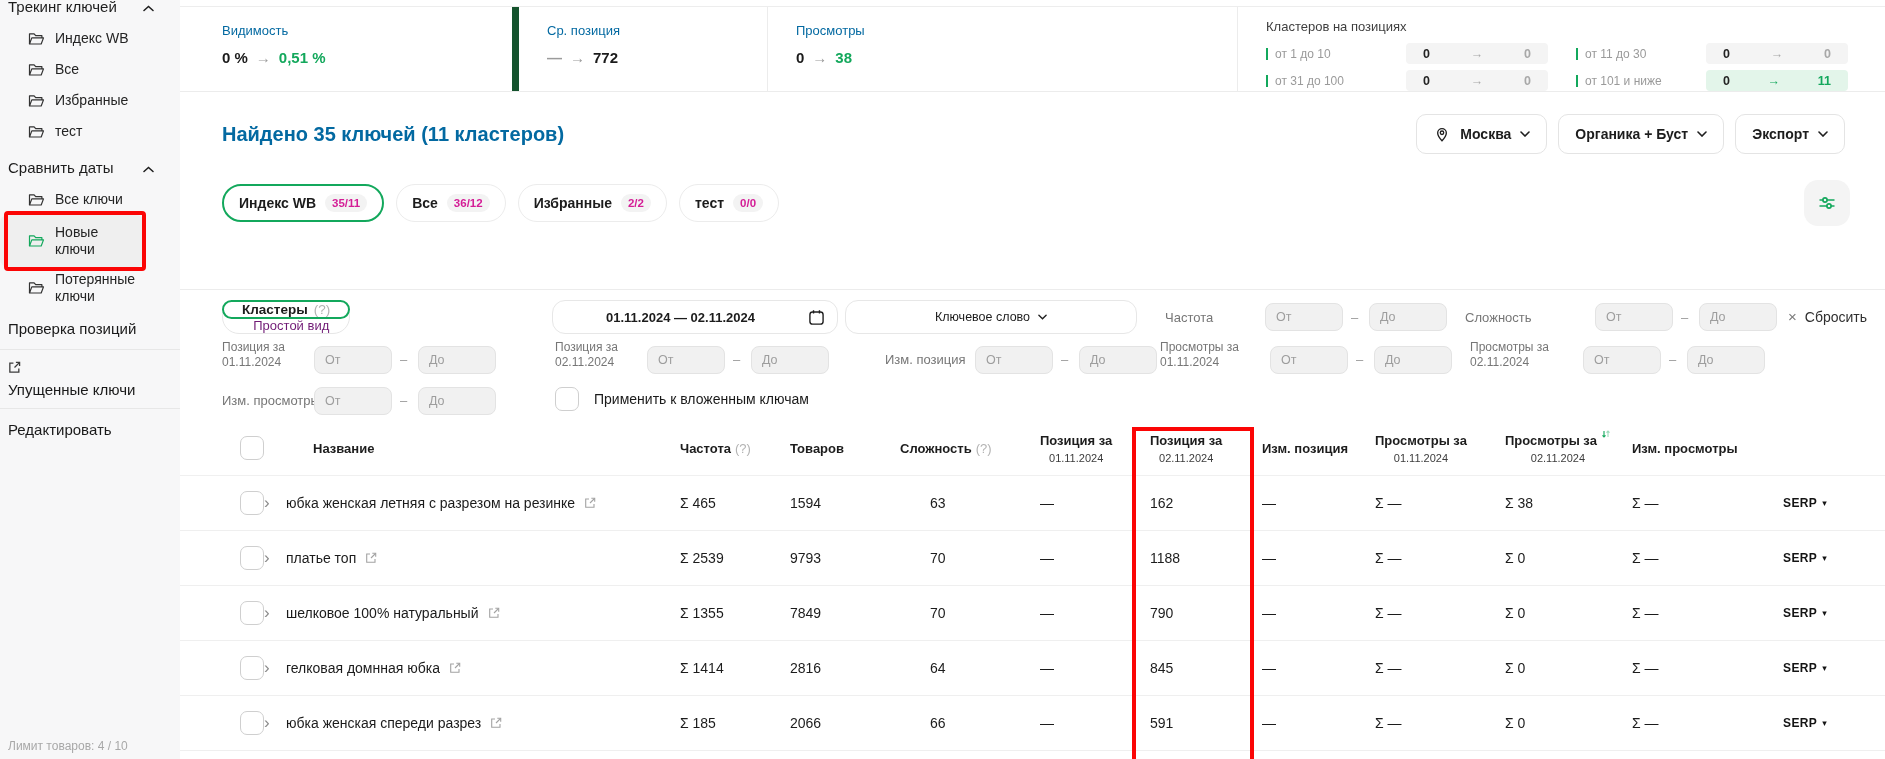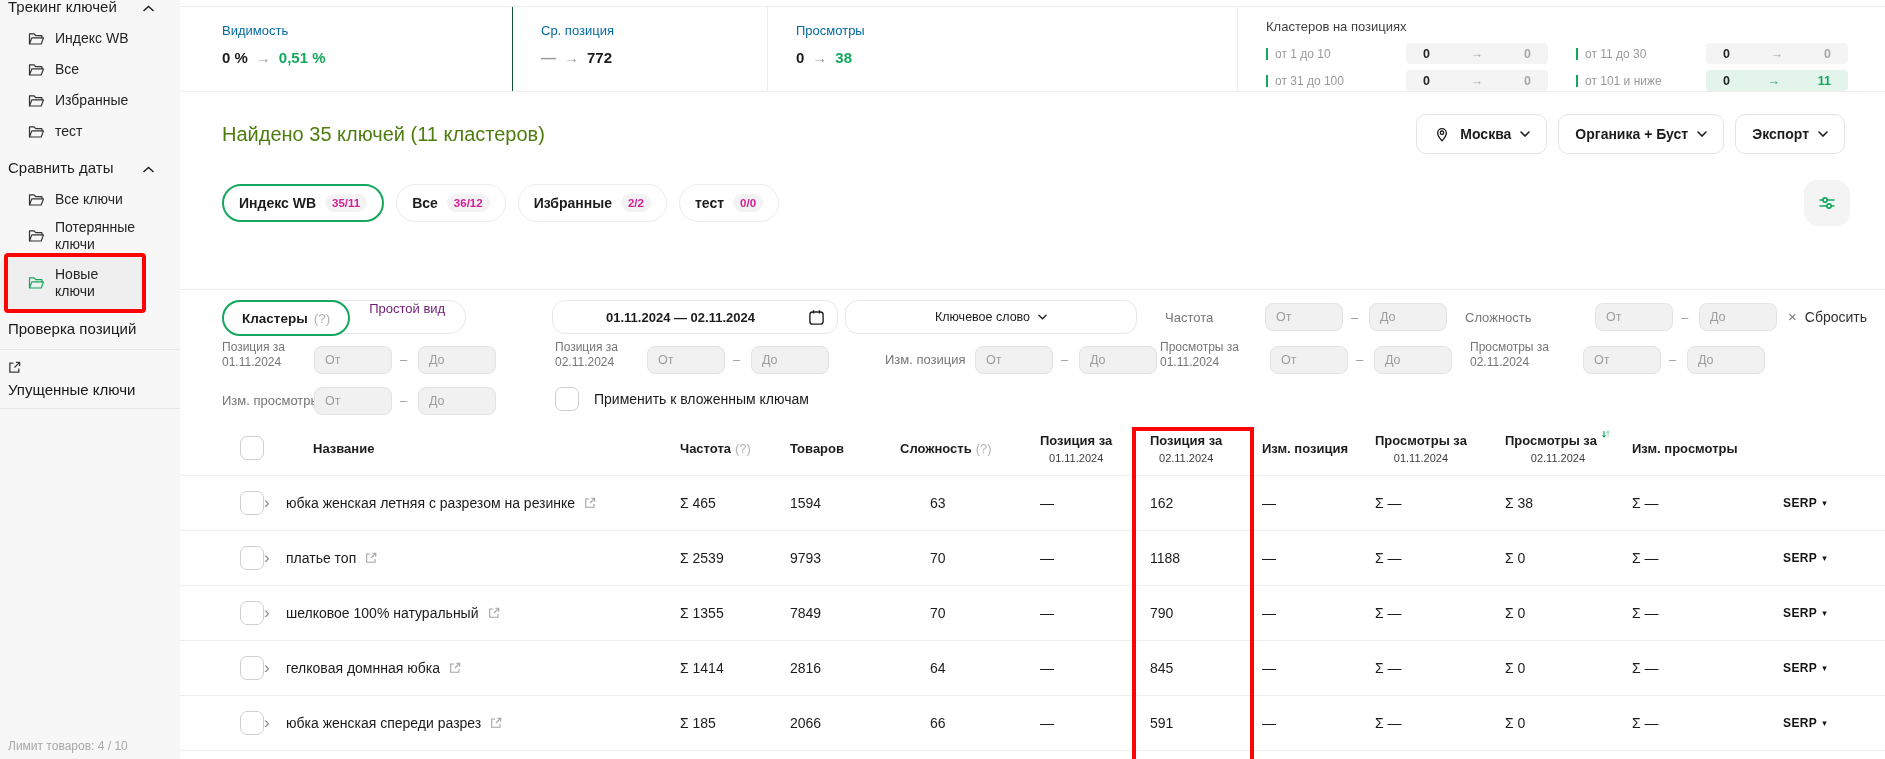--- a/index.html
+++ b/index.html
@@ -28,21 +28,21 @@
   .sb-link.iconed { display:flex; gap:6px; padding:8px; flex-wrap:wrap; max-width:150px; }
   .sb-div { border-top:1px solid #e7e7e7; margin:1px 0; }
   .sb-limit { position:absolute; left:8px; bottom:6px; font-size:12px; color:#a8a8a8; }
   
   .content { margin-left:180px; position:relative; height:100%; }
   
   .stats { margin-top:6px; height:86px; border-top:1px solid #ededed; border-bottom:1px solid #ececec;
            display:flex; }
   .stat { padding:16px 0 0 28px; }
   .stat.b1 { width:332px; padding-left:42px; }
-  .stat.b2 { width:255px; border-left:1px solid #14532d; }
+  .stat.b2 { width:255px; border-left:7px solid #14532d; }
   .stat.b3 { width:470px; border-left:1px solid #ececec; }
   .stat.b4 { flex:1; border-left:1px solid #ececec; padding-top:12px; }
   .stat-label { font-size:13px; color:#0369a1; margin-bottom:11px; }
   .stat-val { display:flex; align-items:center; gap:8px; font-size:15px; font-weight:700; color:#1b1b1b; }
   .stat-val .arr { color:#9b9b9b; font-weight:400; }
   .stat-val .dim { color:#9b9b9b; }
   .stat-val .grn { color:var(--accent-green); }
   .cl-label { font-size:13px; color:#3f3f3f; margin-bottom:9px; }
   .cl-row { display:flex; align-items:center; margin-bottom:6px; }
   .cl-range { width:104px; font-size:12px; color:#9a9a9a; border-left:2px solid var(--accent-green);
@@ -52,40 +52,40 @@
              display:flex; align-items:center; justify-content:space-between; padding:0 17px;
              font-size:12.5px; font-weight:700; color:#242424; }
   .cl-pill.p2 { margin-left:22px; }
   .cl-pill .arr { color:#a8a8a8; font-weight:400; }
   .cl-pill .to { color:#a8a8a8; }
   .cl-pill.green { background:var(--green-bg); }
   .cl-pill.green .arr, .cl-pill.green .to { color:var(--accent-green); }
   
   .head-row { margin-top:22px; padding:0 40px 0 42px; display:flex; align-items:center;
               justify-content:space-between; height:40px; }
-  .page-title { font-size:20px; font-weight:400; color:#4d7c0f; }
+  .page-title { font-size:20px; font-weight:700; color:#0369a1; }
   .btn-group { display:flex; gap:11px; }
   .btn { height:40px; border:1px solid #e4e4e4; border-radius:10px; background:#fff; display:flex;
          align-items:center; gap:9px; padding:0 16px; font-size:14px; font-weight:600; color:#1d1d1d;
          cursor:pointer; }
   
   .tabs-row { margin-top:26px; padding:0 35px 0 42px; display:flex; align-items:center; }
   .tab { height:38px; border:1px solid #ececec; border-radius:19px; background:#fff; display:flex;
          align-items:center; gap:9px; padding:0 15px; margin-right:12px; font-size:14px; font-weight:600;
          color:#1c1c1c; cursor:pointer; }
   .tab.active { border:2px solid var(--accent-green); }
   .badge { background:#f3f3f3; border-radius:10px; padding:3px 7px; font-size:11.5px; font-weight:700;
            color:var(--badge-magenta); }
   .gear-btn { margin-left:auto; width:46px; height:46px; border-radius:14px; background:#f4f4f4;
               border:none; display:flex; align-items:center; justify-content:center; cursor:pointer; }
   
   .filters { margin-top:63px; border-top:1px solid #ececec; position:relative; height:132px; }
   .filters .abs { position:absolute; }
-  .seg { left:42px; top:10px; height:34px; display:flex; align-items:flex-start; border:1px solid #e7e7e7;
-         border-radius:17px; background:#fff; }
+  .seg { left:42px; top:10px; height:34px; display:flex; align-items:flex-end; border:1px solid #e7e7e7;
+         border-radius:17px; background:#fff;flex-direction:column; }
   .seg-active { height:36px; margin:-1px; border:2px solid var(--accent-green); border-radius:18px;
                 display:flex; align-items:center; gap:6px; padding:0 18px; font-size:13.5px;
                 font-weight:600; color:#1c1c1c; background:#fff; cursor:pointer; }
   .seg-plain { padding:0 20px; font-size:13px; font-weight:500; color:#701a75; cursor:pointer; }
   .hint { color:#b3b3b3; font-weight:400; }
   .f-box { height:34px; border:1px solid #e7e7e7; border-radius:13px; background:#fff; display:flex;
            align-items:center; cursor:pointer; }
   .f-date { left:372px; top:10px; width:286px; }
   .f-date .txt { flex:1; text-align:center; font-size:13px; font-weight:600; color:#1c1c1c; }
   .f-date .cal { margin-right:12px; display:flex; }
@@ -184,55 +184,58 @@
     </div>
     <div class="sb-item">
       <span class="ic">
           <svg width="17" height="14" viewBox="0 0 17 14" fill="none" stroke="currentColor" stroke-width="1.2" stroke-linejoin="round">
             <path d="M1.5 12V1.8h4.6l1.6 1.9h6.2v2.2"></path>
             <path d="M1.5 12l2.3-6.1h11.7L13.2 12z"></path>
           </svg>
         </span>
       <span>Все ключи</span>
     </div>
+    <div class="sb-item active">
+      <span class="ic">
+          <svg width="17" height="14" viewBox="0 0 17 14" fill="none" stroke="currentColor" stroke-width="1.2" stroke-linejoin="round">
+            <path d="M1.5 12V1.8h4.6l1.6 1.9h6.2v2.2"></path>
+            <path d="M1.5 12l2.3-6.1h11.7L13.2 12z"></path>
+          </svg>
+        </span>
+      <span>Новые ключи</span>
+      <span class="anno-item"></span>
+    </div>
     <div class="sb-item two">
       <span class="ic">
           <svg width="17" height="14" viewBox="0 0 17 14" fill="none" stroke="currentColor" stroke-width="1.2" stroke-linejoin="round">
             <path d="M1.5 12V1.8h4.6l1.6 1.9h6.2v2.2"></path>
             <path d="M1.5 12l2.3-6.1h11.7L13.2 12z"></path>
           </svg>
         </span>
       <span style="max-width:96px">Потерянные ключи</span>
-    </div>
-    <div class="sb-item active">
-      <span class="ic">
-          <svg width="17" height="14" viewBox="0 0 17 14" fill="none" stroke="currentColor" stroke-width="1.2" stroke-linejoin="round">
-            <path d="M1.5 12V1.8h4.6l1.6 1.9h6.2v2.2"></path>
-            <path d="M1.5 12l2.3-6.1h11.7L13.2 12z"></path>
-          </svg>
-        </span>
-      <span>Новые ключи</span>
-      <span class="anno-item"></span>
     </div>
 
     <div class="sb-link">
       <span>Проверка позиций</span>
     </div>
     <div class="sb-div"></div>
     <div class="sb-link iconed">
       <span class="ic" style="display:flex;margin-top:2px">
           <svg width="13" height="13" viewBox="0 0 12 12" fill="none" stroke="#3c3c3c" stroke-width="1.2">
             <path d="M5 2H1.7v8.3H10V7"></path>
             <path d="M7.3 1.3H10.7V4.7"></path>
             <path d="M10.5 1.5 6 6"></path>
           </svg>
         </span>
       <span>Упущенные ключи</span>
     </div>
     <div class="sb-div"></div>
+    <div class="sb-link">
+      <span>Редактировать</span>
+    </div>
     <div class="sb-limit">Лимит товаров: 4 / 10</div>
   </aside>
 
   <main class="content">
 
     <section class="stats">
       <div class="stat b1">
         <div class="stat-label">Видимость</div>
         <div class="stat-val">
           <span>0 %</span>

